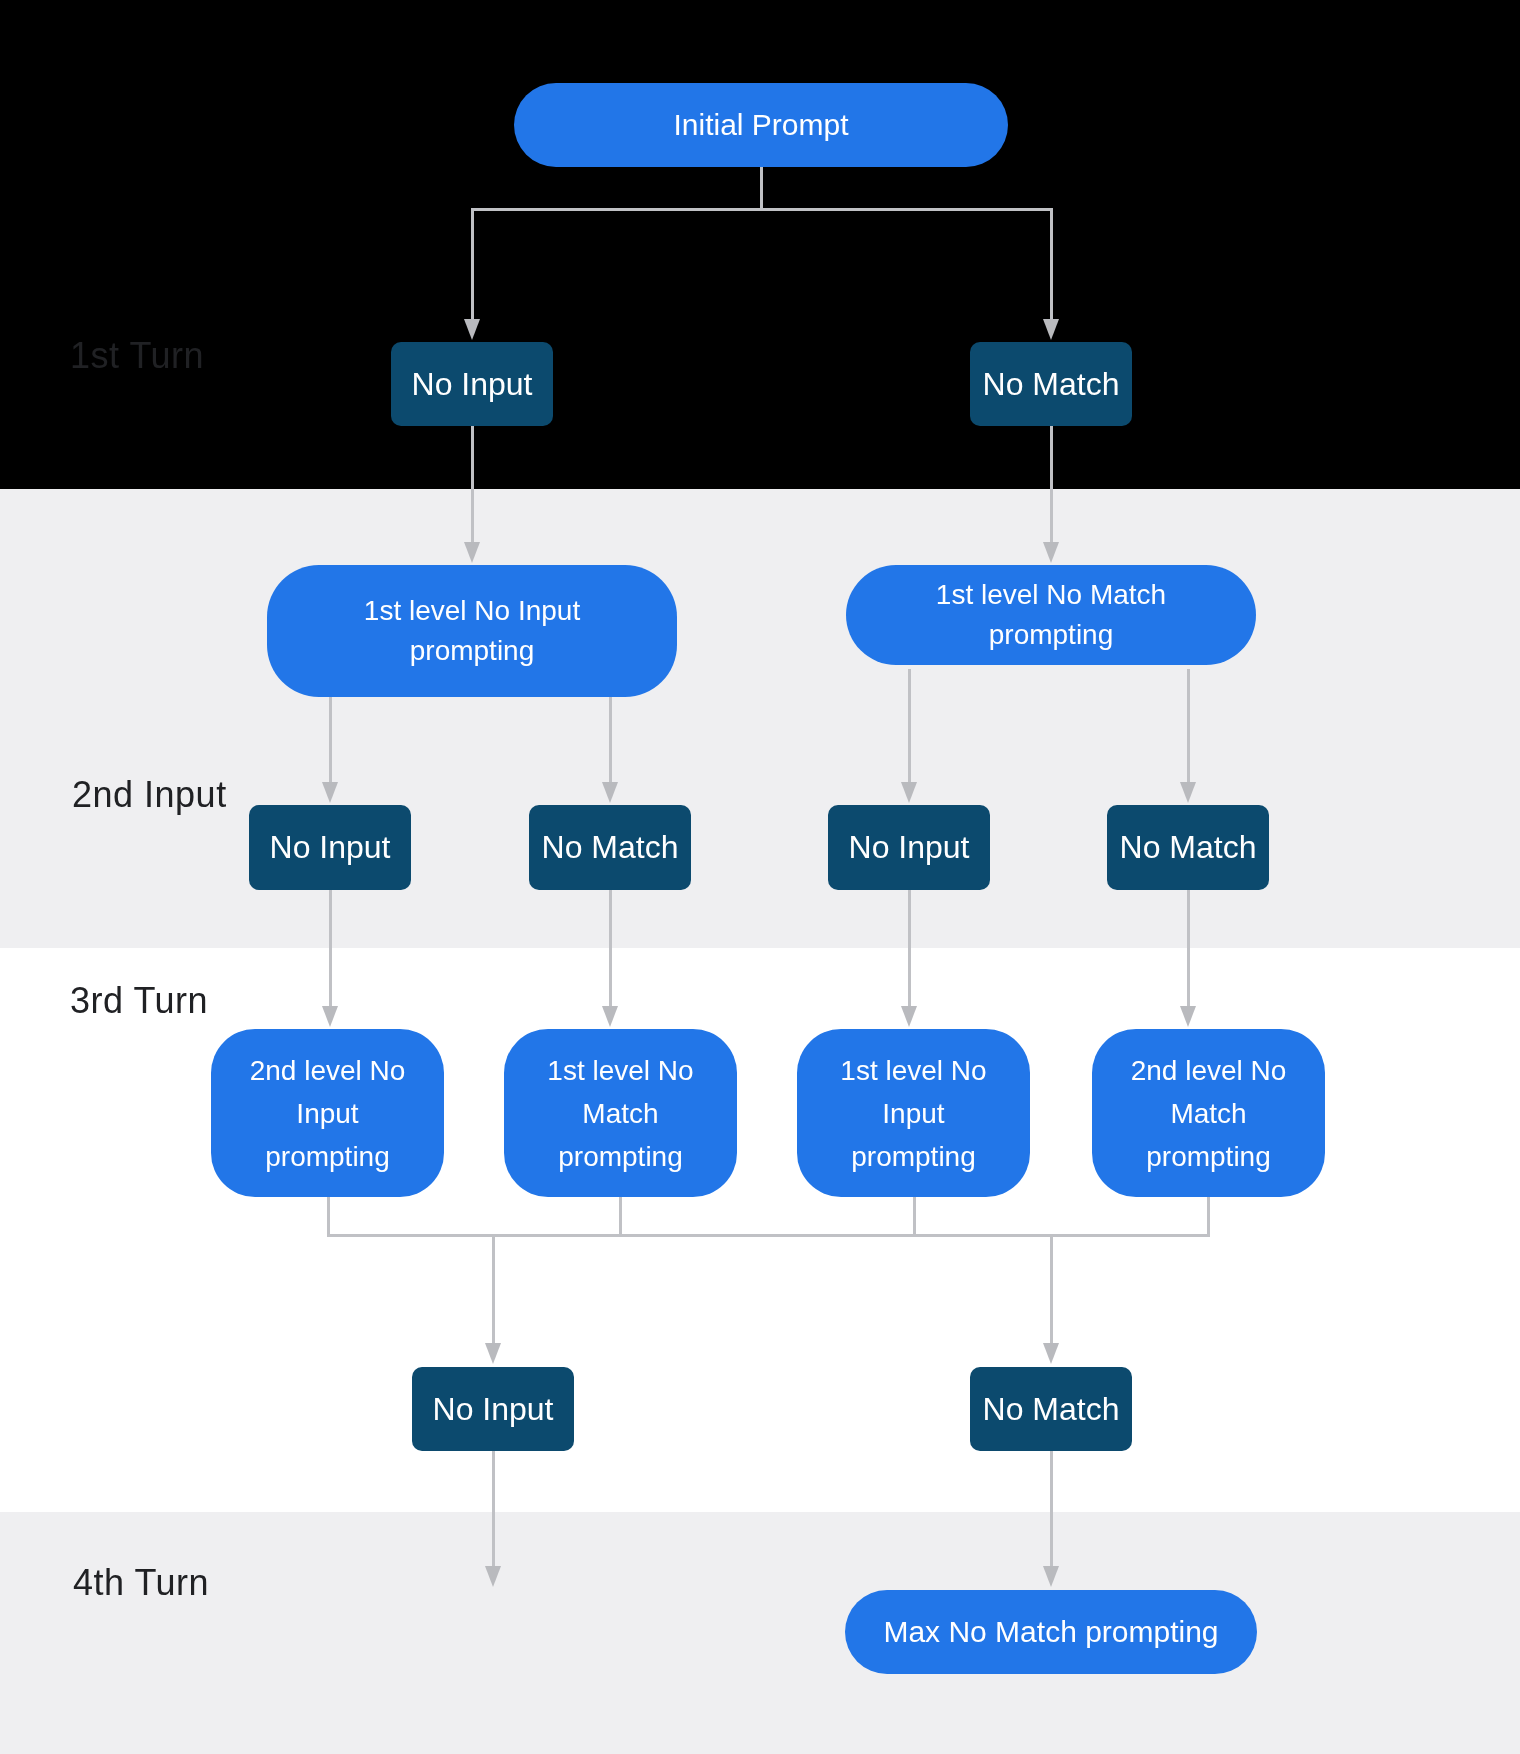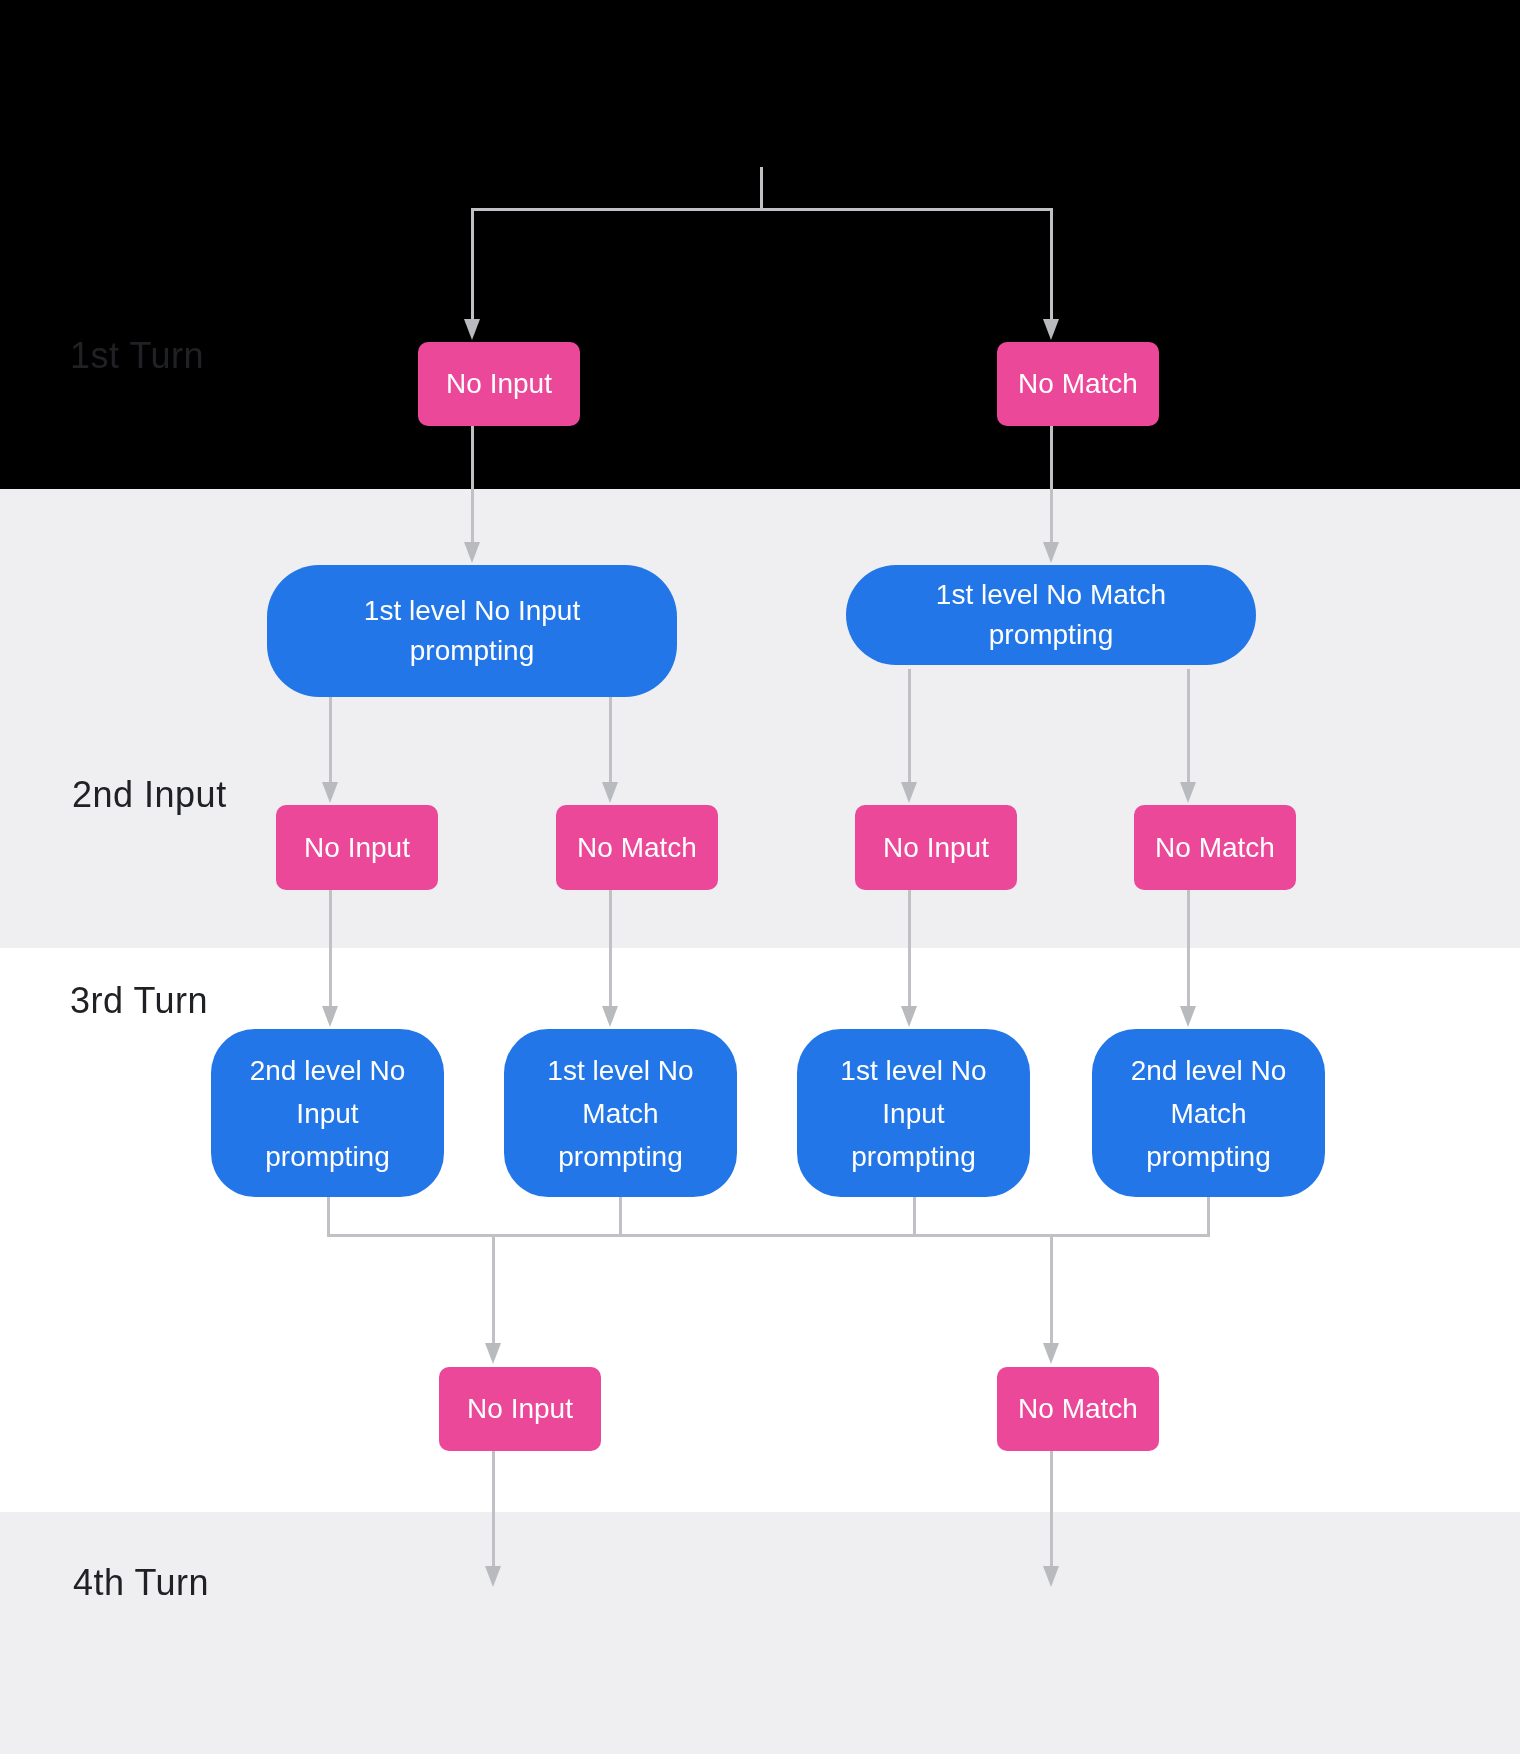--- a/index.html
+++ b/index.html
@@ -13,21 +13,21 @@
   .band-white{background:#ffffff;}
   .turn-label{
     position:absolute;font-size:36px;line-height:42px;font-weight:500;
     color:#202124;letter-spacing:0.5px;
   }
   .node{
     position:absolute;display:flex;align-items:center;justify-content:center;
     text-align:center;color:#ffffff;font-weight:500;white-space:pre-line;
   }
   .node-blue{background:#2276e8;}
-  .node-green{background:#ec4899;border-radius:10px;font-size:28px;margin-left:27px;}
+  .node-green{background:#0c4a6e;border-radius:10px;font-size:32px;}
   .stadium{border-radius:42px;font-size:30px;}
   .pill2{border-radius:52px;font-size:28px;line-height:40px;}
   .box3{border-radius:44px;font-size:28px;line-height:43px;}
   .cline{position:absolute;background:#c0c1c5;}
   .cline.v{width:3px;}
   .cline.h{height:3px;}
   .arrowhead{
     position:absolute;width:0;height:0;
     border-left:8px solid transparent;border-right:8px solid transparent;
     border-top:21px solid #b9babe;
@@ -86,20 +86,21 @@
   <div class="cline v" style="left:492px;top:1234px;height:112px;"></div>
   <div class="cline v" style="left:1050px;top:1234px;height:112px;"></div>
   <div class="arrowhead" style="left:485px;top:1343px;"></div>
   <div class="arrowhead" style="left:1043px;top:1343px;"></div>
 
   <div class="cline v" style="left:492px;top:1451px;height:115px;"></div>
   <div class="cline v" style="left:1050px;top:1451px;height:115px;"></div>
   <div class="arrowhead" style="left:485px;top:1566px;"></div>
   <div class="arrowhead" style="left:1043px;top:1566px;"></div>
 
+  <div class="node node-blue stadium" style="left:514px;top:83px;width:494px;height:84px;">Initial Prompt</div>
 
   <div class="node node-green" style="left:391px;top:342px;width:162px;height:84px;">No Input</div>
   <div class="node node-green" style="left:970px;top:342px;width:162px;height:84px;">No Match</div>
 
   <div class="node node-blue pill2" style="left:267px;top:565px;width:410px;height:132px;">1st level No Input
 prompting</div>
   <div class="node node-blue pill2" style="left:846px;top:565px;width:410px;height:100px;">1st level No Match
 prompting</div>
 
   <div class="node node-green" style="left:249px;top:805px;width:162px;height:85px;">No Input</div>
@@ -116,14 +117,15 @@
   <div class="node node-blue box3" style="left:797px;top:1029px;width:233px;height:168px;">1st level No
 Input
 prompting</div>
   <div class="node node-blue box3" style="left:1092px;top:1029px;width:233px;height:168px;">2nd level No
 Match
 prompting</div>
 
   <div class="node node-green" style="left:412px;top:1367px;width:162px;height:84px;">No Input</div>
   <div class="node node-green" style="left:970px;top:1367px;width:162px;height:84px;">No Match</div>
 
+  <div class="node node-blue stadium" style="left:845px;top:1590px;width:412px;height:84px;">Max No Match prompting</div>
 
 </div>
 
 </body></html>

